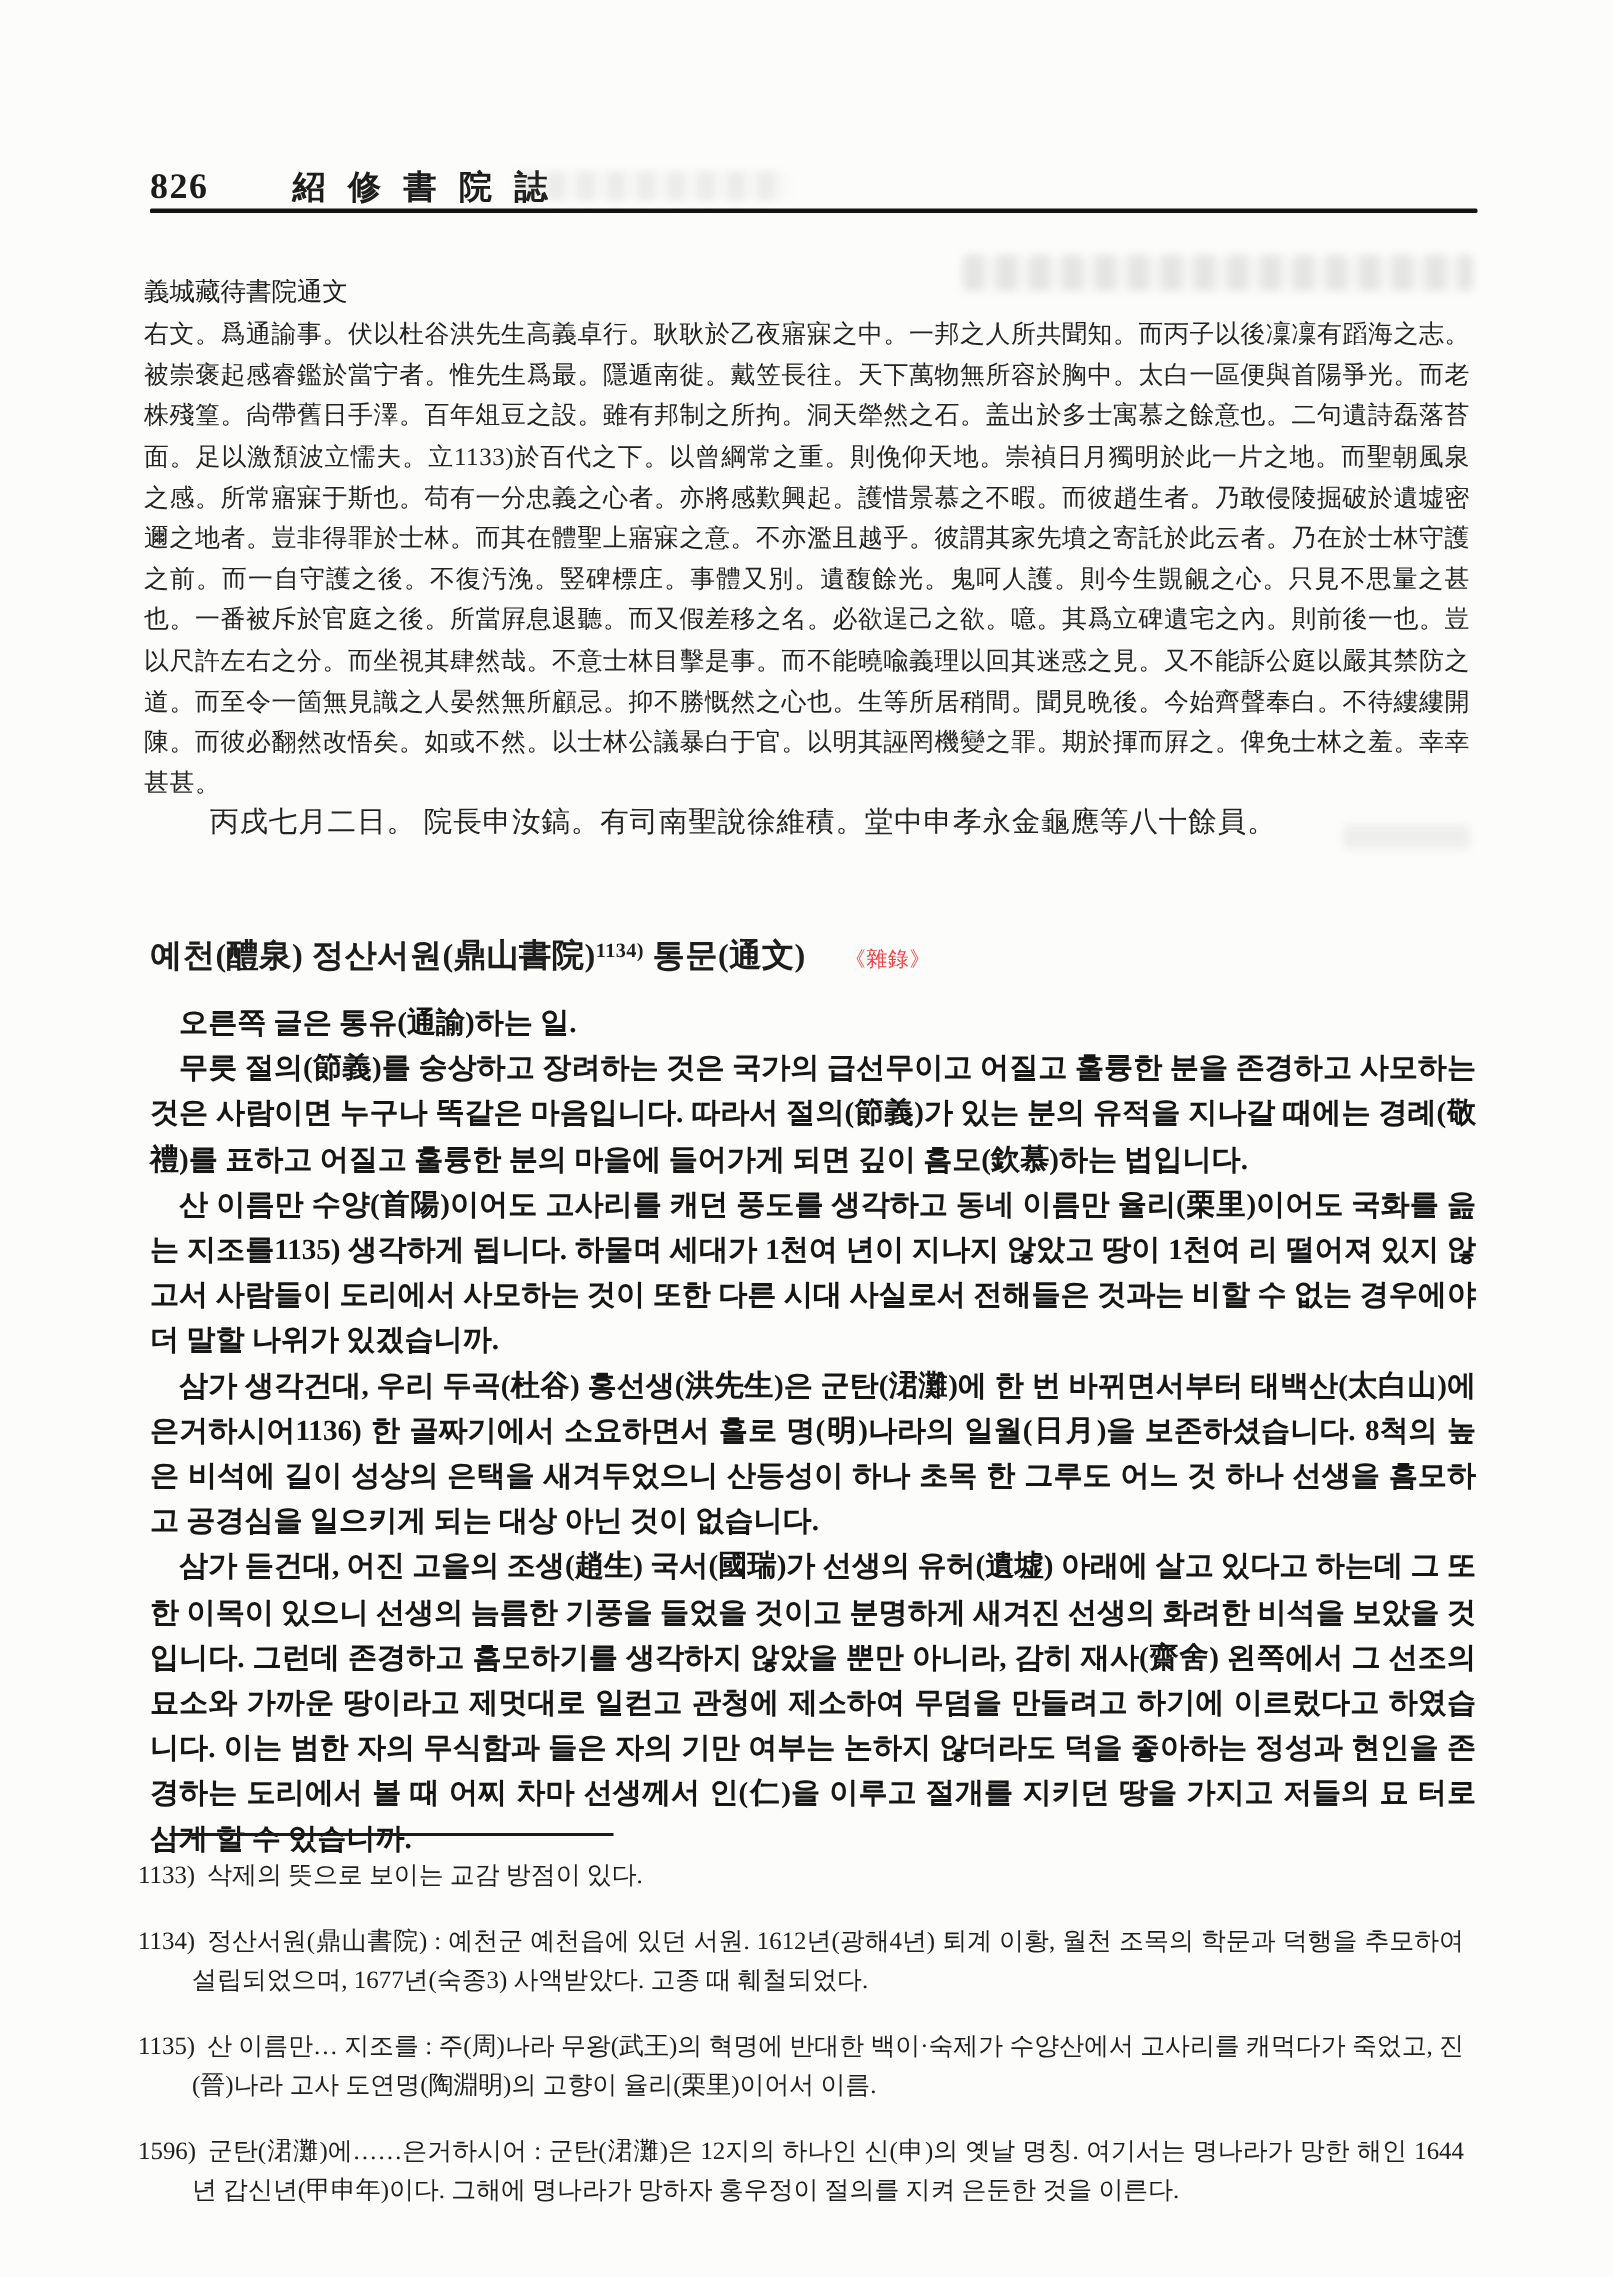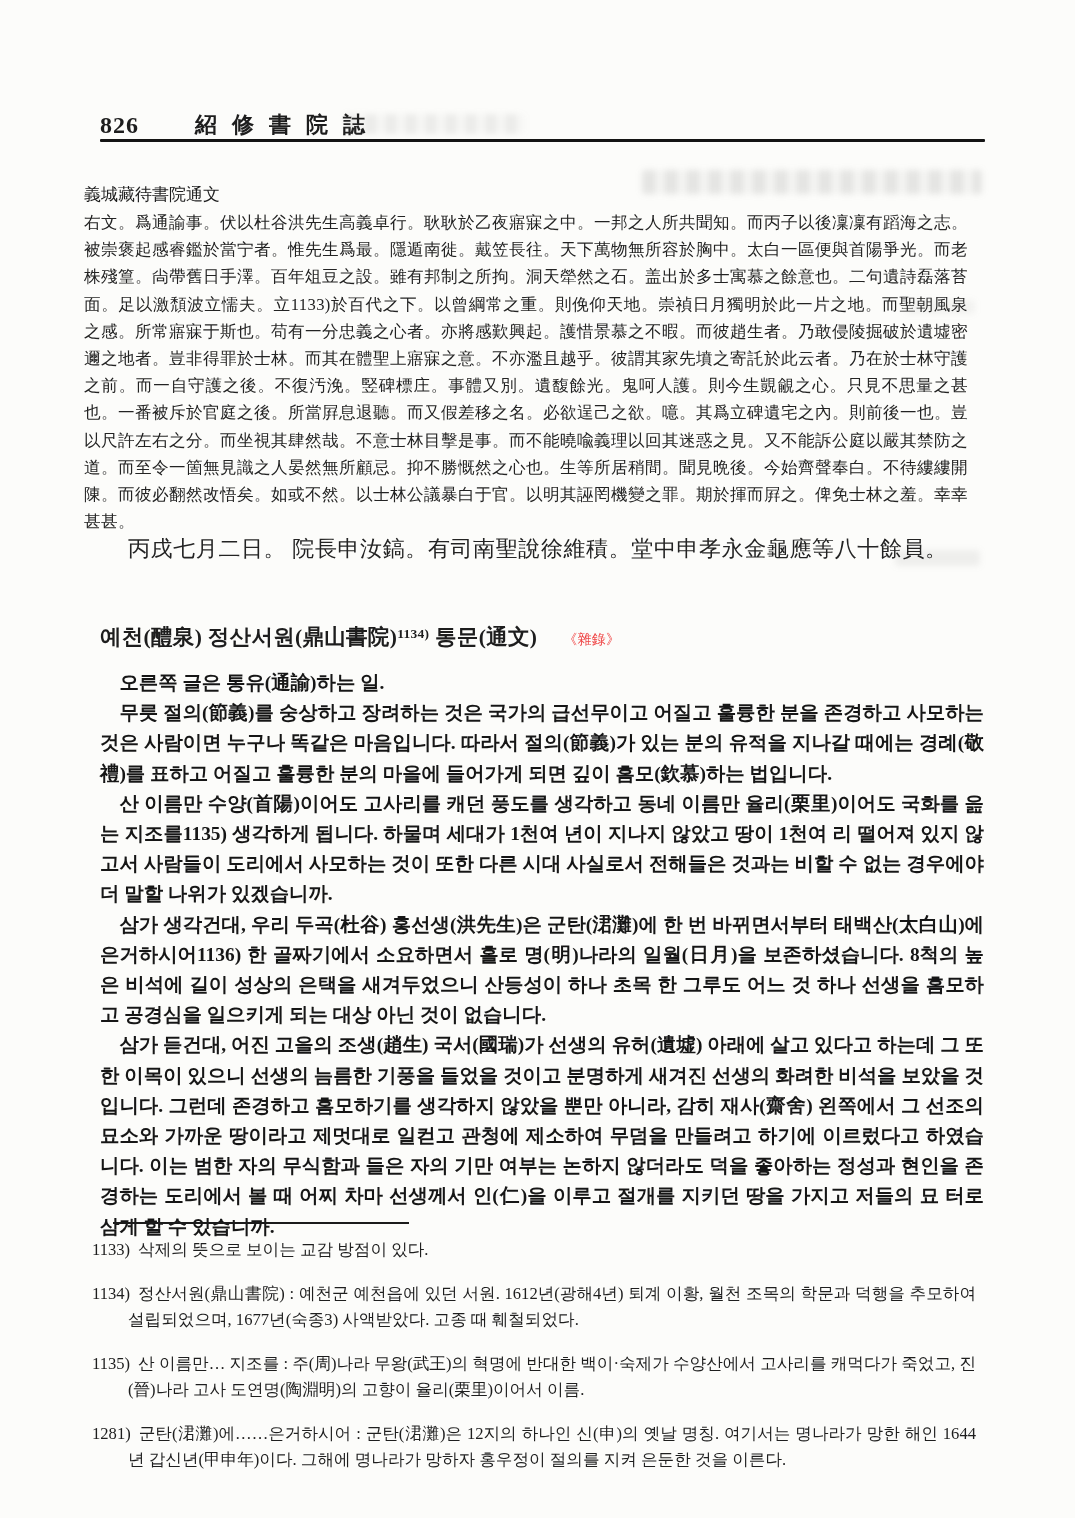--- a/index.html
+++ b/index.html
@@ -25,29 +25,29 @@
   }
   
   .ghost{position:absolute;filter:blur(3px);border-radius:3px;pointer-events:none;}
   .g1{left:642px;top:170px;width:340px;height:24px;
       background:repeating-linear-gradient(90deg,rgba(110,110,110,.16) 0 14px,rgba(110,110,110,.04) 14px 22px);}
   .g2{left:345px;top:114px;width:180px;height:20px;
       background:repeating-linear-gradient(90deg,rgba(120,120,120,.12) 0 12px,rgba(120,120,120,.03) 12px 20px);}
   .g3{left:895px;top:550px;width:85px;height:16px;background:rgba(120,120,120,.10);}
   .g4{left:905px;top:300px;width:70px;height:14px;background:rgba(120,120,120,.07);}
   
-  .hanmun{position:absolute;left:84px;top:181px;width:884px;}
+  .hanmun{position:absolute;left:96px;top:181px;width:884px;}
   .hanmun .hm-title{font-size:17px;line-height:27px;margin:0 0 1px 0;}
   .hanmun .hm-body{
     margin:0;font-size:16.6px;line-height:27.2px;
     text-align:justify;word-break:break-all;letter-spacing:.4px;
     color:#232323;
   }
   .hanmun .hm-date{
-    margin:0;padding-left:44px;font-size:22px;line-height:27.2px;
+    margin:0;padding-left:44px;font-size:19px;line-height:27.2px;
     letter-spacing:.6px;color:#232323;
   }
   
   .ktitle{
     position:absolute;left:100px;top:622px;width:884px;
     font-size:21.5px;font-weight:700;letter-spacing:.3px;
     font-family:"Liberation Serif","DejaVu Serif",serif;
   }
   .ktitle sup{font-size:13.5px;font-weight:700;vertical-align:6px;}
   .ktitle .tag{font-size:14px;font-weight:400;margin-left:26px;color:#ef4444;}
@@ -102,16 +102,16 @@
     <p>산 이름만 수양(首陽)이어도 고사리를 캐던 풍도를 생각하고 동네 이름만 율리(栗里)이어도 국화를 읊는 지조를1135) 생각하게 됩니다. 하물며 세대가 1천여 년이 지나지 않았고 땅이 1천여 리 떨어져 있지 않고서 사람들이 도리에서 사모하는 것이 또한 다른 시대 사실로서 전해들은 것과는 비할 수 없는 경우에야 더 말할 나위가 있겠습니까.</p>
     <p>삼가 생각건대, 우리 두곡(杜谷) 홍선생(洪先生)은 군탄(涒灘)에 한 번 바뀌면서부터 태백산(太白山)에 은거하시어1136) 한 골짜기에서 소요하면서 홀로 명(明)나라의 일월(日月)을 보존하셨습니다. 8척의 높은 비석에 길이 성상의 은택을 새겨두었으니 산등성이 하나 초목 한 그루도 어느 것 하나 선생을 흠모하고 공경심을 일으키게 되는 대상 아닌 것이 없습니다.</p>
     <p>삼가 듣건대, 어진 고을의 조생(趙生) 국서(國瑞)가 선생의 유허(遺墟) 아래에 살고 있다고 하는데 그 또한 이목이 있으니 선생의 늠름한 기풍을 들었을 것이고 분명하게 새겨진 선생의 화려한 비석을 보았을 것입니다. 그런데 존경하고 흠모하기를 생각하지 않았을 뿐만 아니라, 감히 재사(齋舍) 왼쪽에서 그 선조의 묘소와 가까운 땅이라고 제멋대로 일컫고 관청에 제소하여 무덤을 만들려고 하기에 이르렀다고 하였습니다. 이는 범한 자의 무식함과 들은 자의 기만 여부는 논하지 않더라도 덕을 좋아하는 정성과 현인을 존경하는 도리에서 볼 때 어찌 차마 선생께서 인(仁)을 이루고 절개를 지키던 땅을 가지고 저들의 묘 터로 삼게 할 수 있습니까.</p>
   </div>
 
   <div class="fn-rule"></div>
   <div class="footnotes">
     <p class="fn"><span class="fn-num">1133)</span><span>삭제의 뜻으로 보이는 교감 방점이 있다.</span></p>
     <p class="fn"><span class="fn-num">1134)</span><span>정산서원(鼎山書院) : 예천군 예천읍에 있던 서원. 1612년(광해4년) 퇴계 이황, 월천 조목의 학문과 덕행을 추모하여 설립되었으며, 1677년(숙종3) 사액받았다. 고종 때 훼철되었다.</span></p>
     <p class="fn"><span class="fn-num">1135)</span><span>산 이름만… 지조를 : 주(周)나라 무왕(武王)의 혁명에 반대한 백이·숙제가 수양산에서 고사리를 캐먹다가 죽었고, 진(晉)나라 고사 도연명(陶淵明)의 고향이 율리(栗里)이어서 이름.</span></p>
-    <p class="fn"><span class="fn-num">1281)</span><span>군탄(涒灘)에……은거하시어 : 군탄(涒灘)은 12지의 하나인 신(申)의 옛날 명칭. 여기서는 명나라가 망한 해인 1644년 갑신년(甲申年)이다. 그해에 명나라가 망하자 홍우정이 절의를 지켜 은둔한 것을 이른다.</span></p>
+    <p class="fn"><span class="fn-num">1596)</span><span>군탄(涒灘)에……은거하시어 : 군탄(涒灘)은 12지의 하나인 신(申)의 옛날 명칭. 여기서는 명나라가 망한 해인 1644년 갑신년(甲申年)이다. 그해에 명나라가 망하자 홍우정이 절의를 지켜 은둔한 것을 이른다.</span></p>
   </div>
 
 </div>
 
 </body></html>

